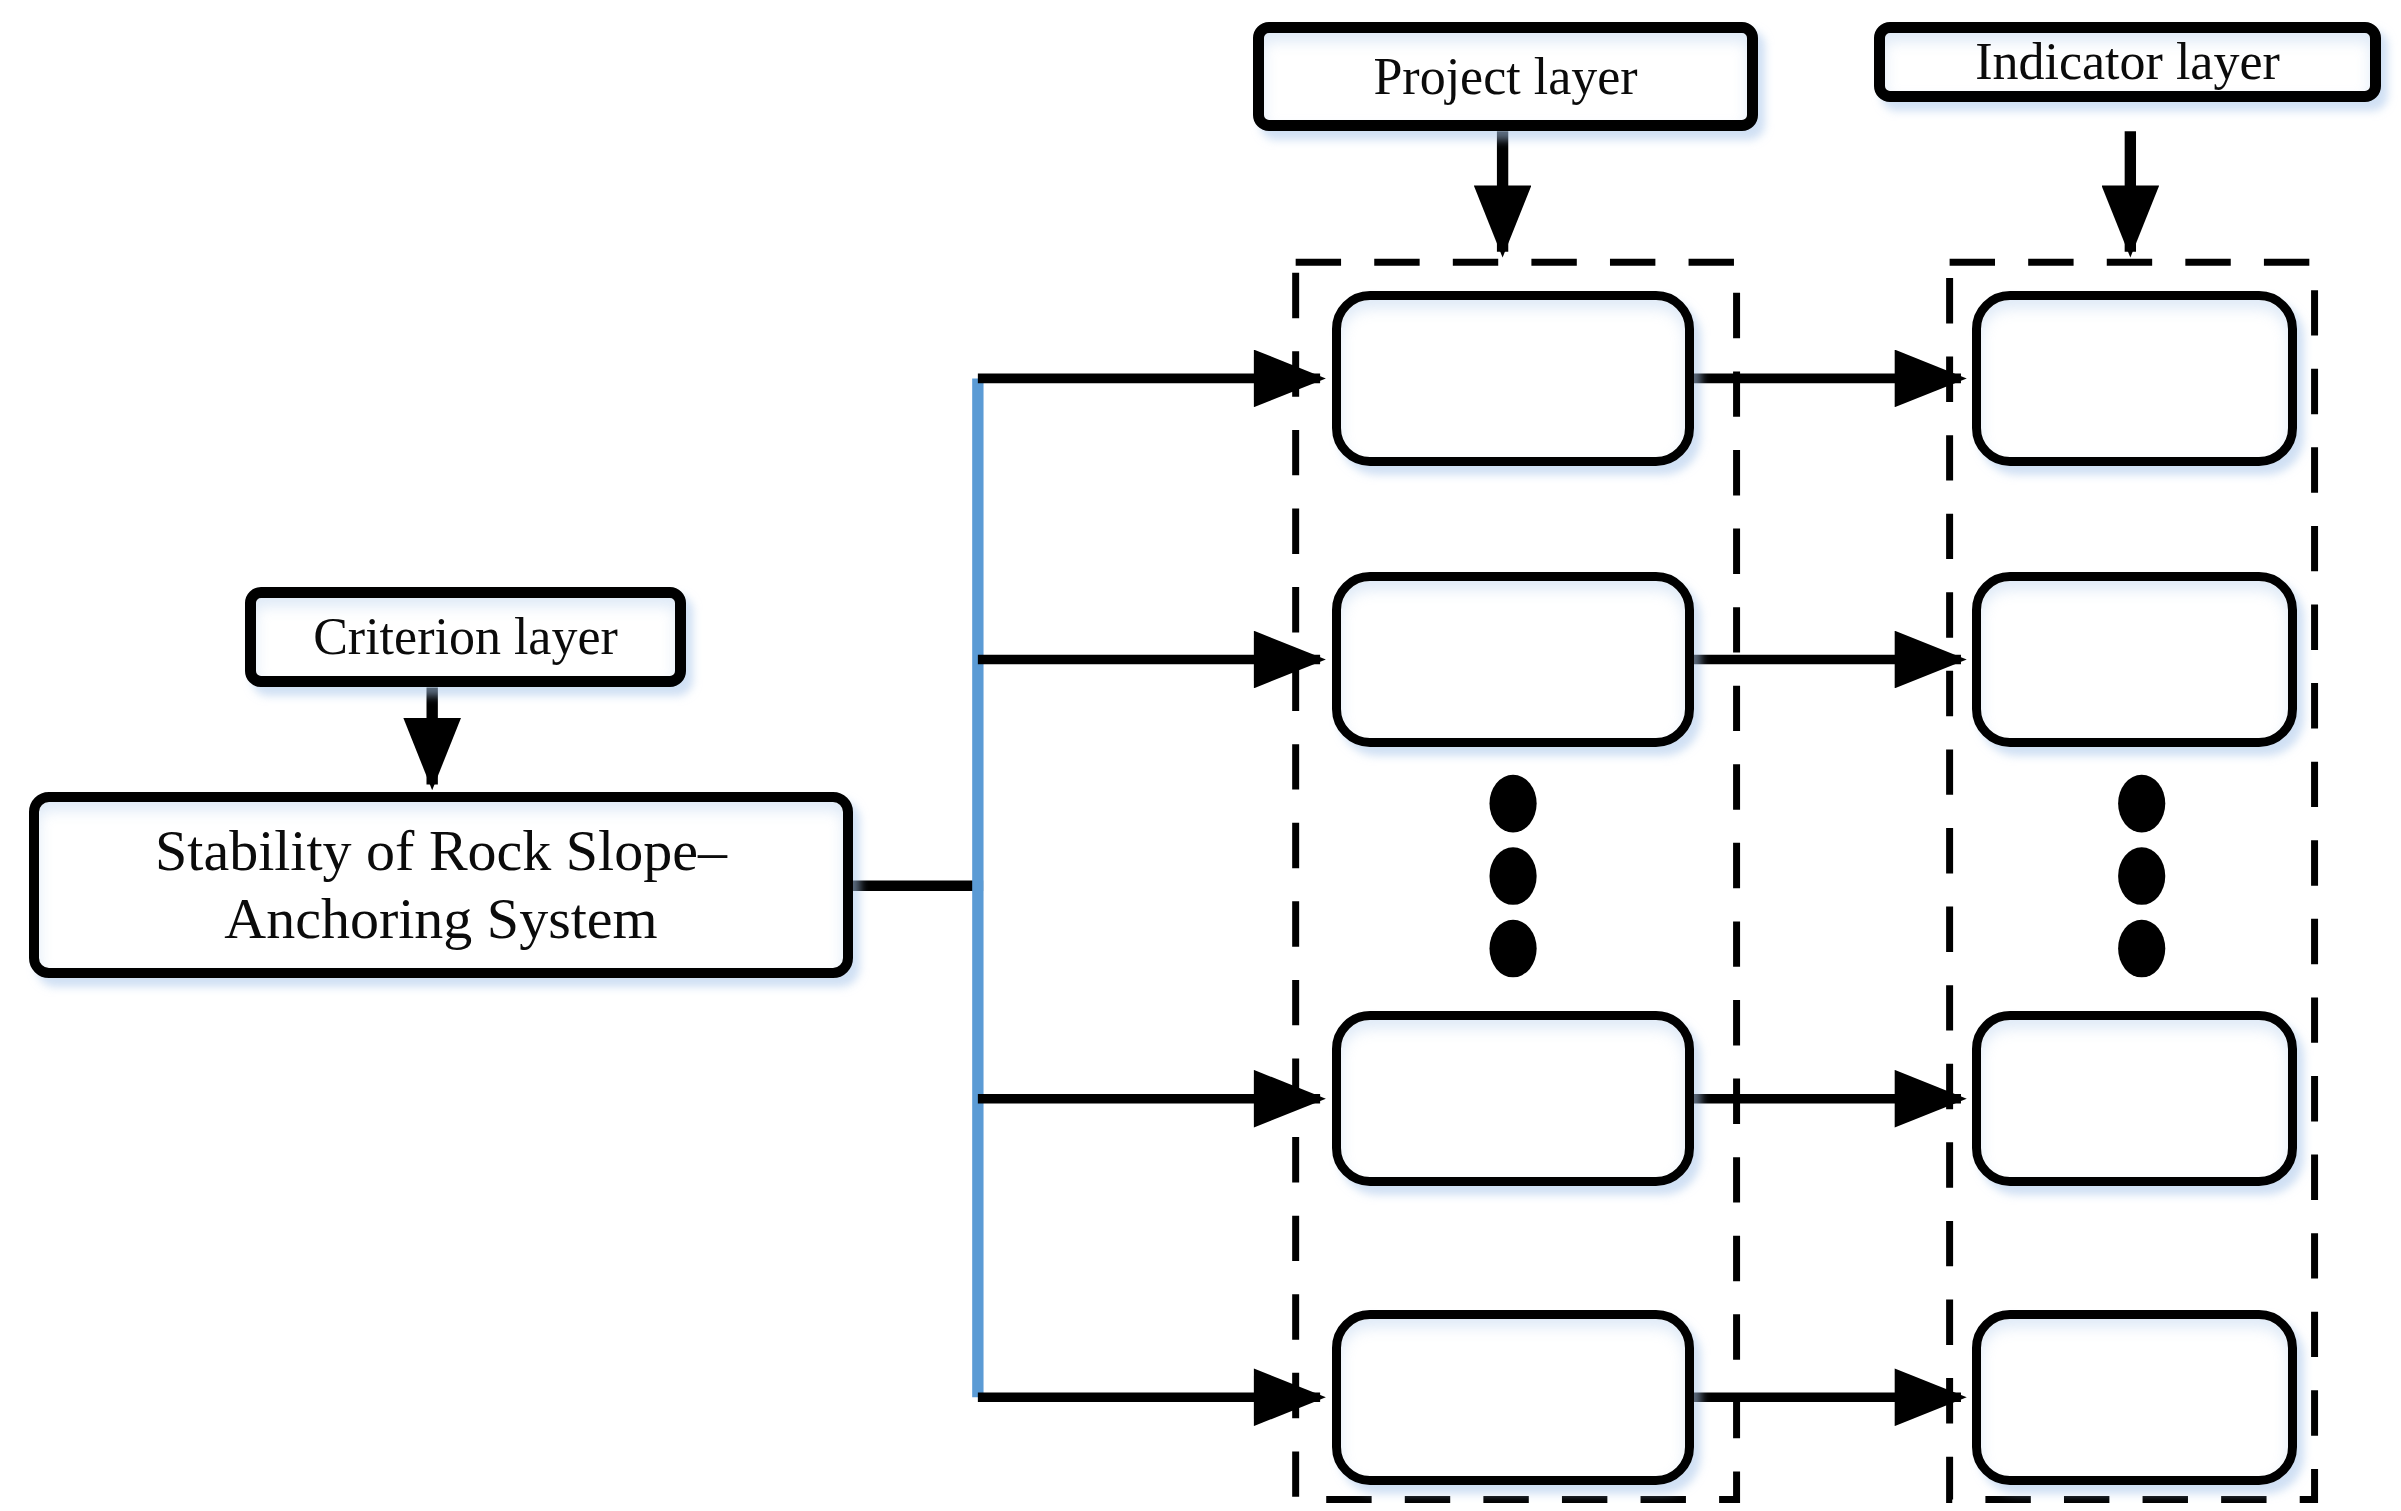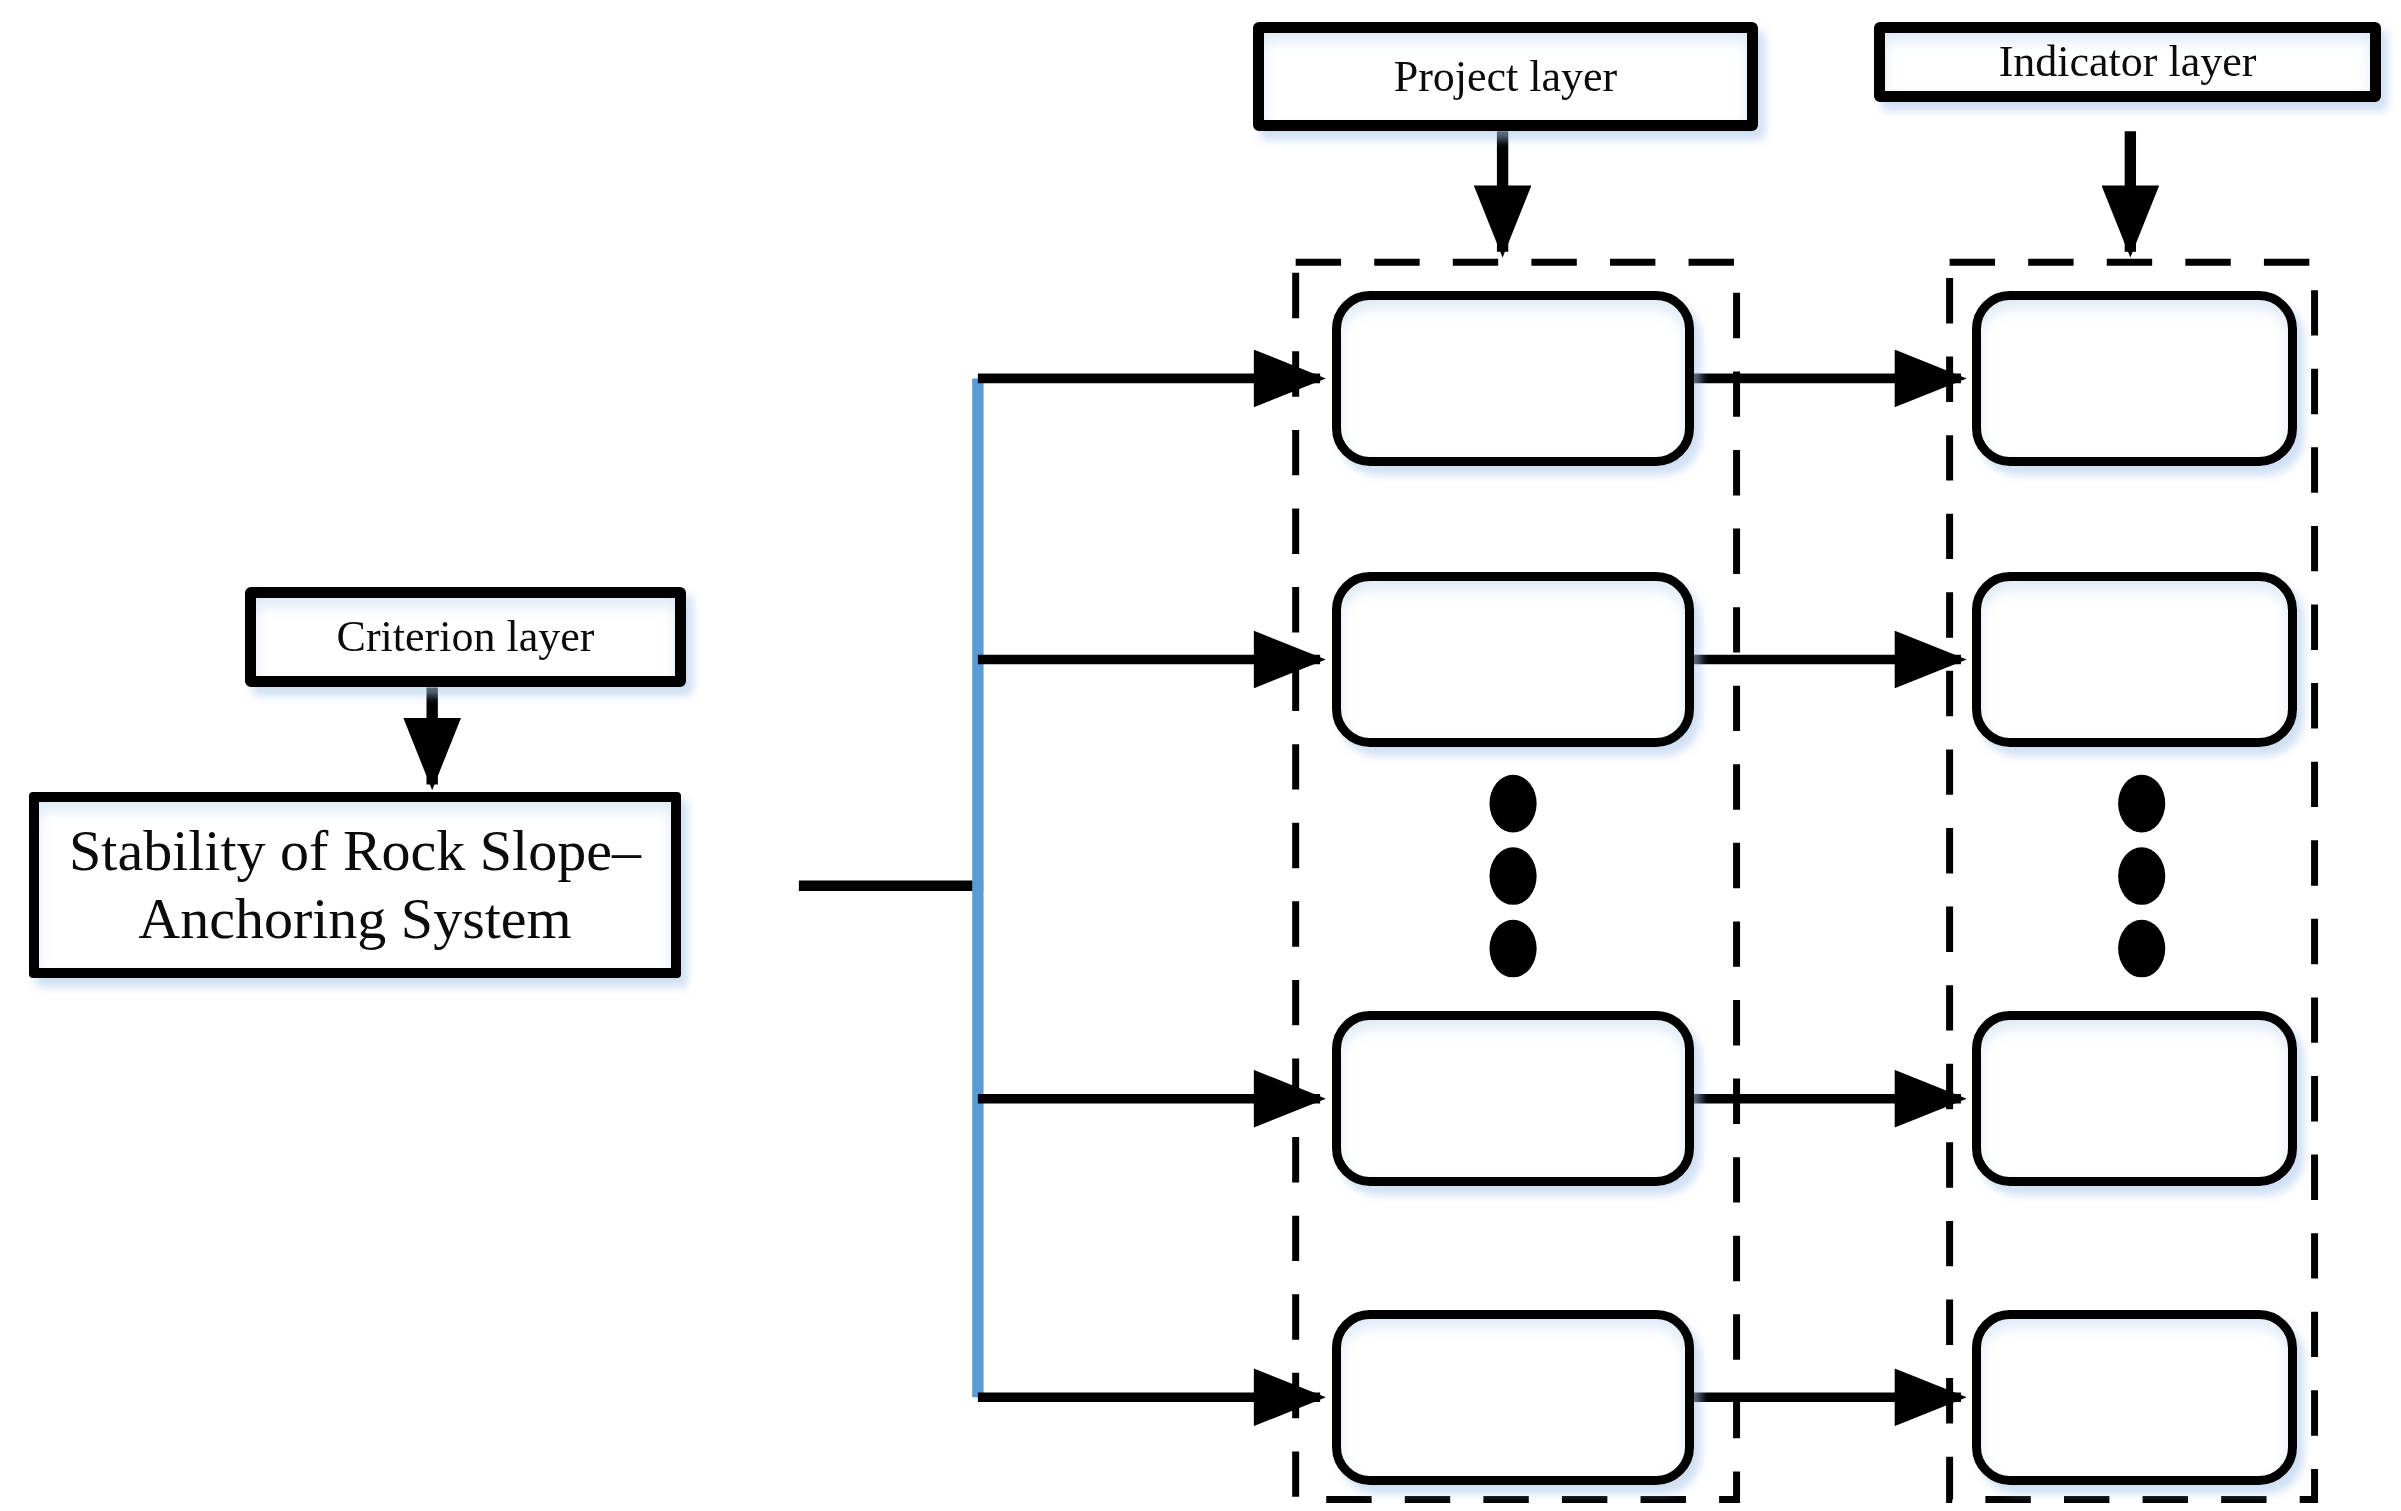--- a/index.html
+++ b/index.html
@@ -21,30 +21,30 @@
     position:absolute;
     box-sizing:border-box;
     background:#ffffff;
     border:10.5px solid var(--stroke);
     display:flex;align-items:center;justify-content:center;
     text-align:center;color:#0b0b0b;
     box-shadow:7px 8.7px 8.7px var(--glow), inset 0 8.7px 14px var(--inner-glow);
   }
   .label-box{
     border-width:11.4px;
-    border-radius:6px;
-    font-size:44px;
+    border-radius:16px;
+    font-size:52px;
     line-height:1;
   }
   .criterion-label{left:231px;top:587px;width:441px;height:100px;margin-left:14px;}
   .project-label{left:1253px;top:22px;width:505px;height:109px;}
   .indicator-label{left:1874px;top:22px;width:507px;height:80px;}
   .stability-box{
-    left:29px;top:792px;width:652px;height:186px;
-    border-radius:4px;
+    left:29px;top:792px;width:824px;height:186px;
+    border-radius:20px;
     font-size:58px;line-height:1.17;
   }
   .item-box{
     border-width:9.6px;
     border-radius:38px;
     width:362px;height:175px;
   }
   .proj{left:1332px;}
   .ind{left:1972px;width:325px;}
   .row1{top:291px;} .row2{top:572px;} .row3{top:1011px;} .row4{top:1310px;}

